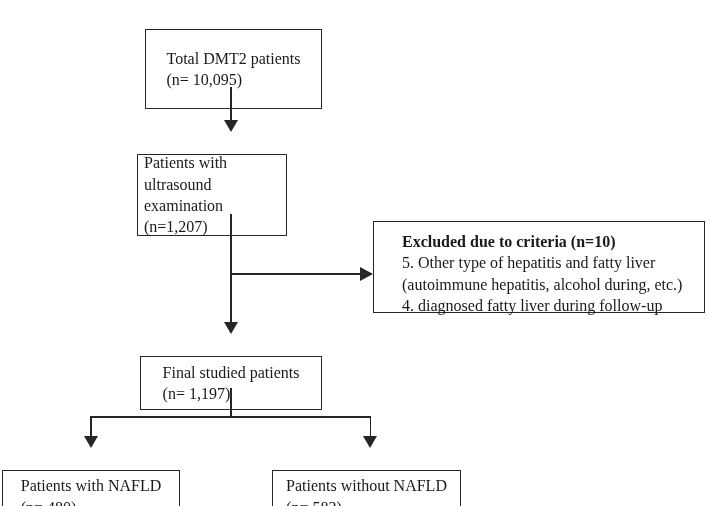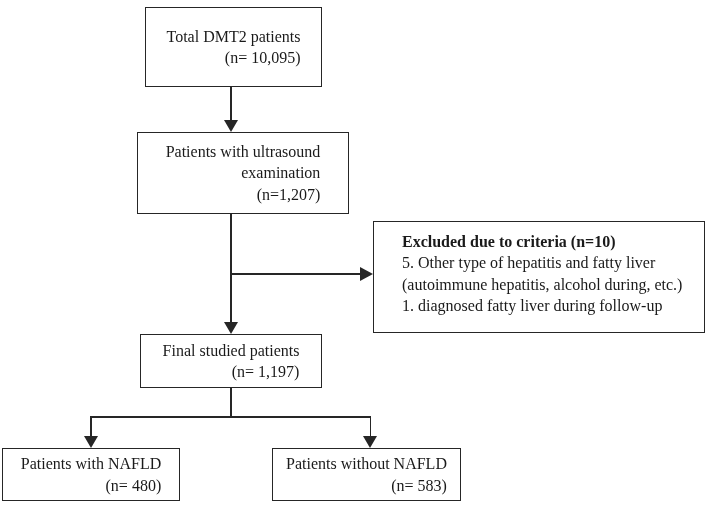--- a/index.html
+++ b/index.html
@@ -21,23 +21,24 @@
     box-sizing: border-box;
     border: 1.6px solid var(--line, #262626);
     background: #ffffff;
     font-size: 16px;
     line-height: 1.33;
   }
   .box.centered {
     display: flex;
     align-items: center;
     justify-content: center;
-    text-align: right;
+    text-align: left;
     white-space: pre-line;
     padding: 2px 6px;
+    margin-top: 22px;
   }
   .box.lefted {
     text-align: left;
     padding: 9px 8px 6px 8px;
   }
   .bold-line {
     font-weight: bold;
   }
   .vline {
     position: absolute;
@@ -67,29 +68,29 @@
   }
 </style>
 </head>
 <body>
 
 <div class="canvas">
 
   <div class="box centered" style="left:145px; top:7px; width:177px; height:80px;">Total DMT2 patients
 (n= 10,095)</div>
 
-  <div class="box centered" style="left:137px; top:132px; width:212px; height:82px;">Patients with ultrasound
+  <div class="box centered" style="left:137px; top:132px; width:150px; height:82px;">Patients with ultrasound
 examination
 (n=1,207)</div>
 
-  <div class="box lefted" style="left:373px; top:221px; width:332px; height:112px;padding-left:28px;">
+  <div class="box lefted" style="left:373px; top:221px; width:332px; height:92px;padding-left:28px;">
     <div class="bold-line">Excluded due to criteria (n=10)</div>
     <div>5. Other type of hepatitis and fatty liver</div>
     <div>(autoimmune hepatitis, alcohol during, etc.)</div>
-    <div>1. diagnosed fatty liver during follow-up</div>
+    <div>4. diagnosed fatty liver during follow-up</div>
   </div>
 
   <div class="box centered" style="left:140px; top:334px; width:182px; height:54px;">Final studied patients
 (n= 1,197)</div>
 
   <div class="box centered" style="left:2px; top:448px; width:178px; height:53px;">Patients with NAFLD
 (n= 480)</div>
 
   <div class="box centered" style="left:272px; top:448px; width:189px; height:53px;">Patients without NAFLD
 (n= 583)</div>

